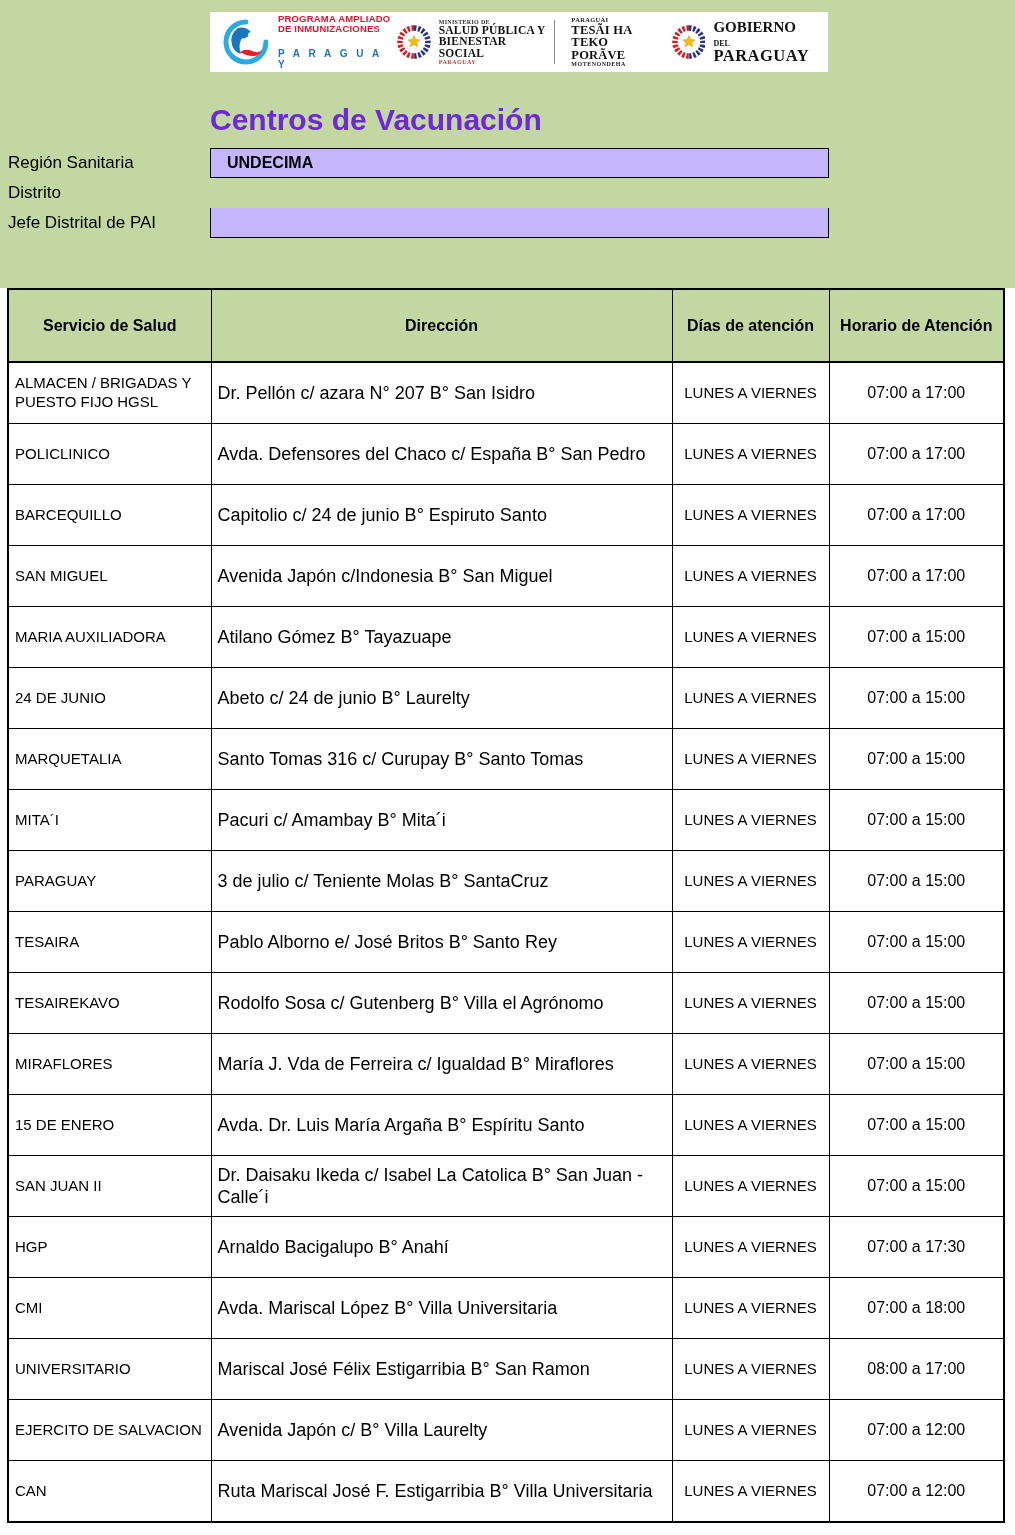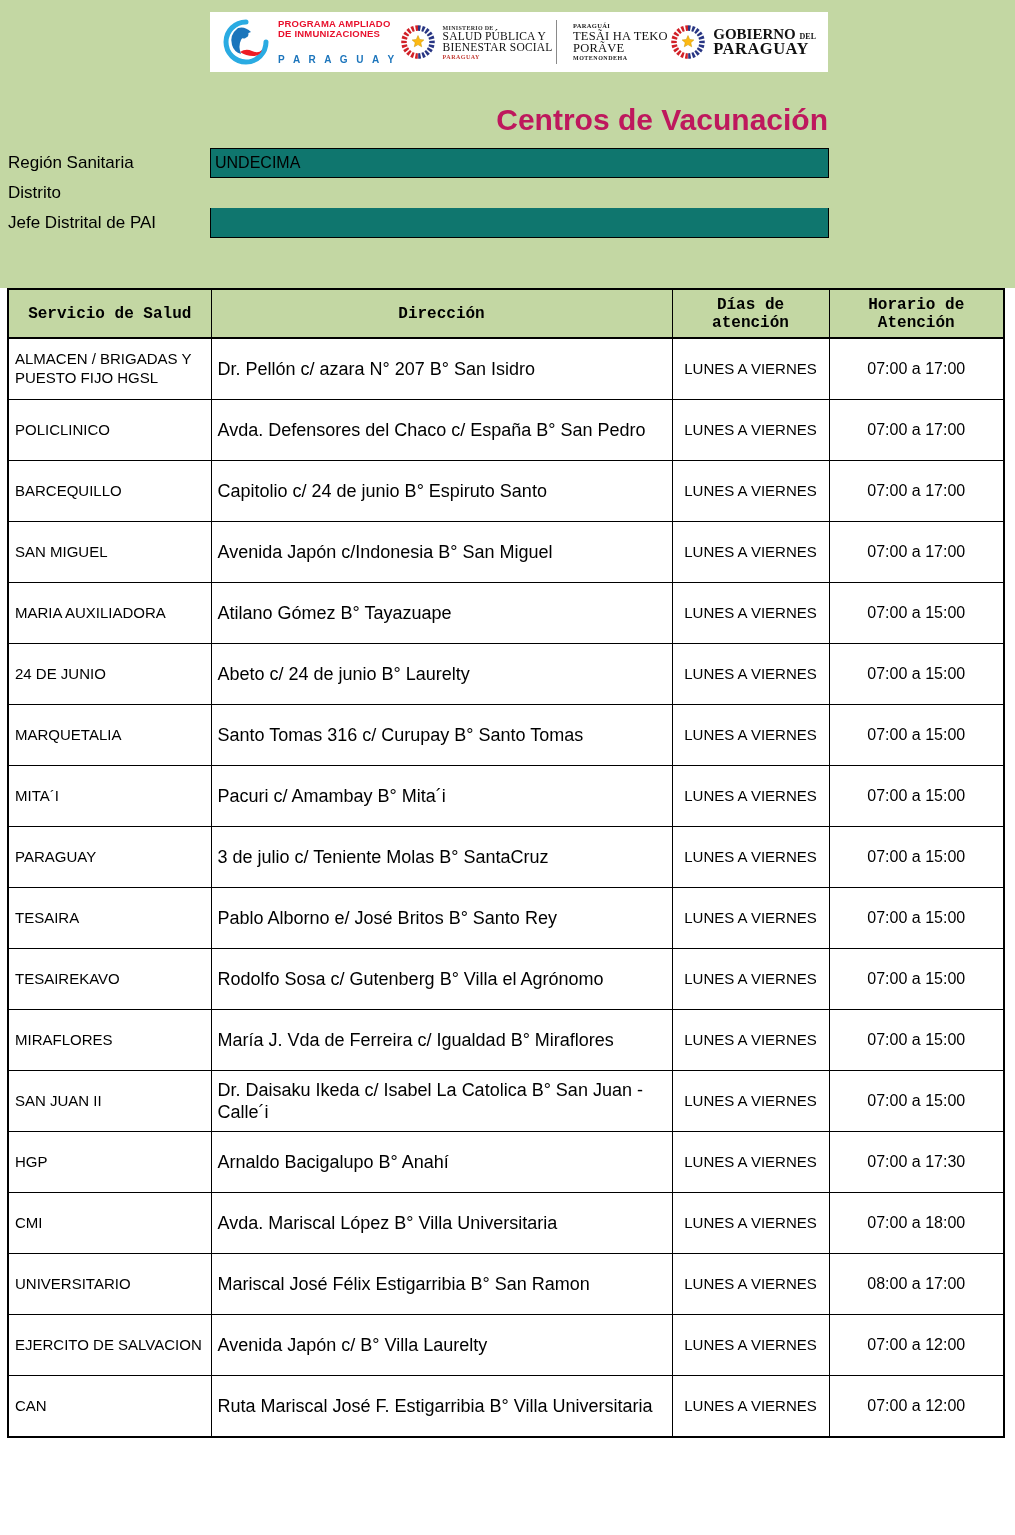--- a/index.html
+++ b/index.html
@@ -13,50 +13,50 @@
   .logo-band{
     position:absolute;left:210px;top:12px;width:618px;height:60px;background:#fff;
     display:flex;align-items:center;justify-content:space-between;padding:0 12px;box-sizing:border-box;
   }
   .logo-group{display:flex;align-items:center;gap:8px;}
   .pai-text{line-height:1.05;}
   .pai-red{font-size:9.5px;font-weight:bold;color:#e8112d;letter-spacing:.2px;}
   .pai-blue{font-size:10px;font-weight:bold;color:#1c75bc;letter-spacing:3px;margin-top:16px;}
   .emblem-text{line-height:1.0;font-family:"Liberation Serif",serif;}
   .tiny-top{font-size:6px;font-weight:bold;color:#333;letter-spacing:.3px;}
-  .emblem-main{font-size:11.5px;font-weight:normal;color:#111;letter-spacing:.2px;}
+  .emblem-main{font-size:11.5px;font-weight:bold;color:#111;letter-spacing:.2px;}
   .tiny-bottom{font-size:6px;font-weight:bold;color:#c23b33;letter-spacing:.5px;}
   .guarani .tiny-top{color:#222;font-size:6.5px;}
   .guarani .emblem-main{font-size:12.5px;}
   .guarani .tiny-bottom{color:#222;font-size:6px;}
   .divider{width:1px;height:44px;background:#8a8a8a;margin-right:8px;}
   .gov-text{font-family:"Liberation Serif",serif;line-height:.95;color:#111;}
   .gov-line1{font-size:15px;font-weight:bold;}
   .gov-del{font-size:8px;font-weight:bold;}
   .gov-line2{font-size:16.5px;font-weight:bold;letter-spacing:.5px;}
   
   .title{
-    position:absolute;left:210px;top:103px;width:618px;margin:0;text-align:right;
-    font-size:30px;font-weight:bold;color:#be185d;
+    position:absolute;left:210px;top:103px;width:618px;margin:0;text-align:left;
+    font-size:30px;font-weight:bold;color:#6d28d9;
   }
   .form-label{position:absolute;left:8px;height:30px;display:flex;align-items:center;font-size:17px;color:#000;}
   .form-box{
     position:absolute;left:210px;width:619px;height:30px;box-sizing:border-box;
-    background:#0f766e;border:1px solid #000;display:flex;align-items:center;
-    padding-left:4px;font-size:16px;color:#000;
+    background:#c4b5fd;border:1px solid #000;display:flex;align-items:center;
+    padding-left:16px;font-size:16px;color:#000;font-weight:bold;
   }
   .form-box.no-top{border-top:none;}
   
   .vac-table{
     position:absolute;left:7px;top:288px;border-collapse:collapse;table-layout:fixed;
     width:996px;border:2px solid #000;
   }
   .vac-table th{
     background:#c3d7a3;border:1px solid #000;border-bottom:2px solid #000;
-    height:47px;font-size:16px;font-weight:bold;text-align:center;padding:0 4px;font-family:Liberation Mono, monospace;
+    height:47px;font-size:16px;font-weight:bold;text-align:center;padding:12px 4px;
   }
   .vac-table td{
     border:1px solid #000;height:56px;vertical-align:middle;background:#fff;
     padding:2px 6px;line-height:1.25;
   }
   td.cell-service{font-size:15px;white-space:pre-line;}
   td.cell-address{font-size:18px;}
   td.cell-days{font-size:15px;text-align:center;}
   td.cell-hours{font-size:16px;text-align:center;}
 </style>
@@ -224,20 +224,26 @@
           <td class="cell-days">LUNES A VIERNES</td>
           <td class="cell-hours">07:00 a 15:00</td>
         </tr>
         <tr>
           <td class="cell-service">MIRAFLORES</td>
           <td class="cell-address">María J. Vda de Ferreira  c/ Igualdad B° Miraflores</td>
           <td class="cell-days">LUNES A VIERNES</td>
           <td class="cell-hours">07:00 a 15:00</td>
         </tr>
         <tr>
+          <td class="cell-service">15 DE ENERO</td>
+          <td class="cell-address">Avda. Dr. Luis María Argaña B° Espíritu Santo</td>
+          <td class="cell-days">LUNES A VIERNES</td>
+          <td class="cell-hours">07:00 a 15:00</td>
+        </tr>
+        <tr>
           <td class="cell-service">SAN JUAN II</td>
           <td class="cell-address">Dr. Daisaku Ikeda c/ Isabel La Catolica B° San Juan - Calle´i</td>
           <td class="cell-days">LUNES A VIERNES</td>
           <td class="cell-hours">07:00 a 15:00</td>
         </tr>
         <tr>
           <td class="cell-service">HGP</td>
           <td class="cell-address">Arnaldo Bacigalupo B° Anahí</td>
           <td class="cell-days">LUNES A VIERNES</td>
           <td class="cell-hours">07:00 a 17:30</td>

